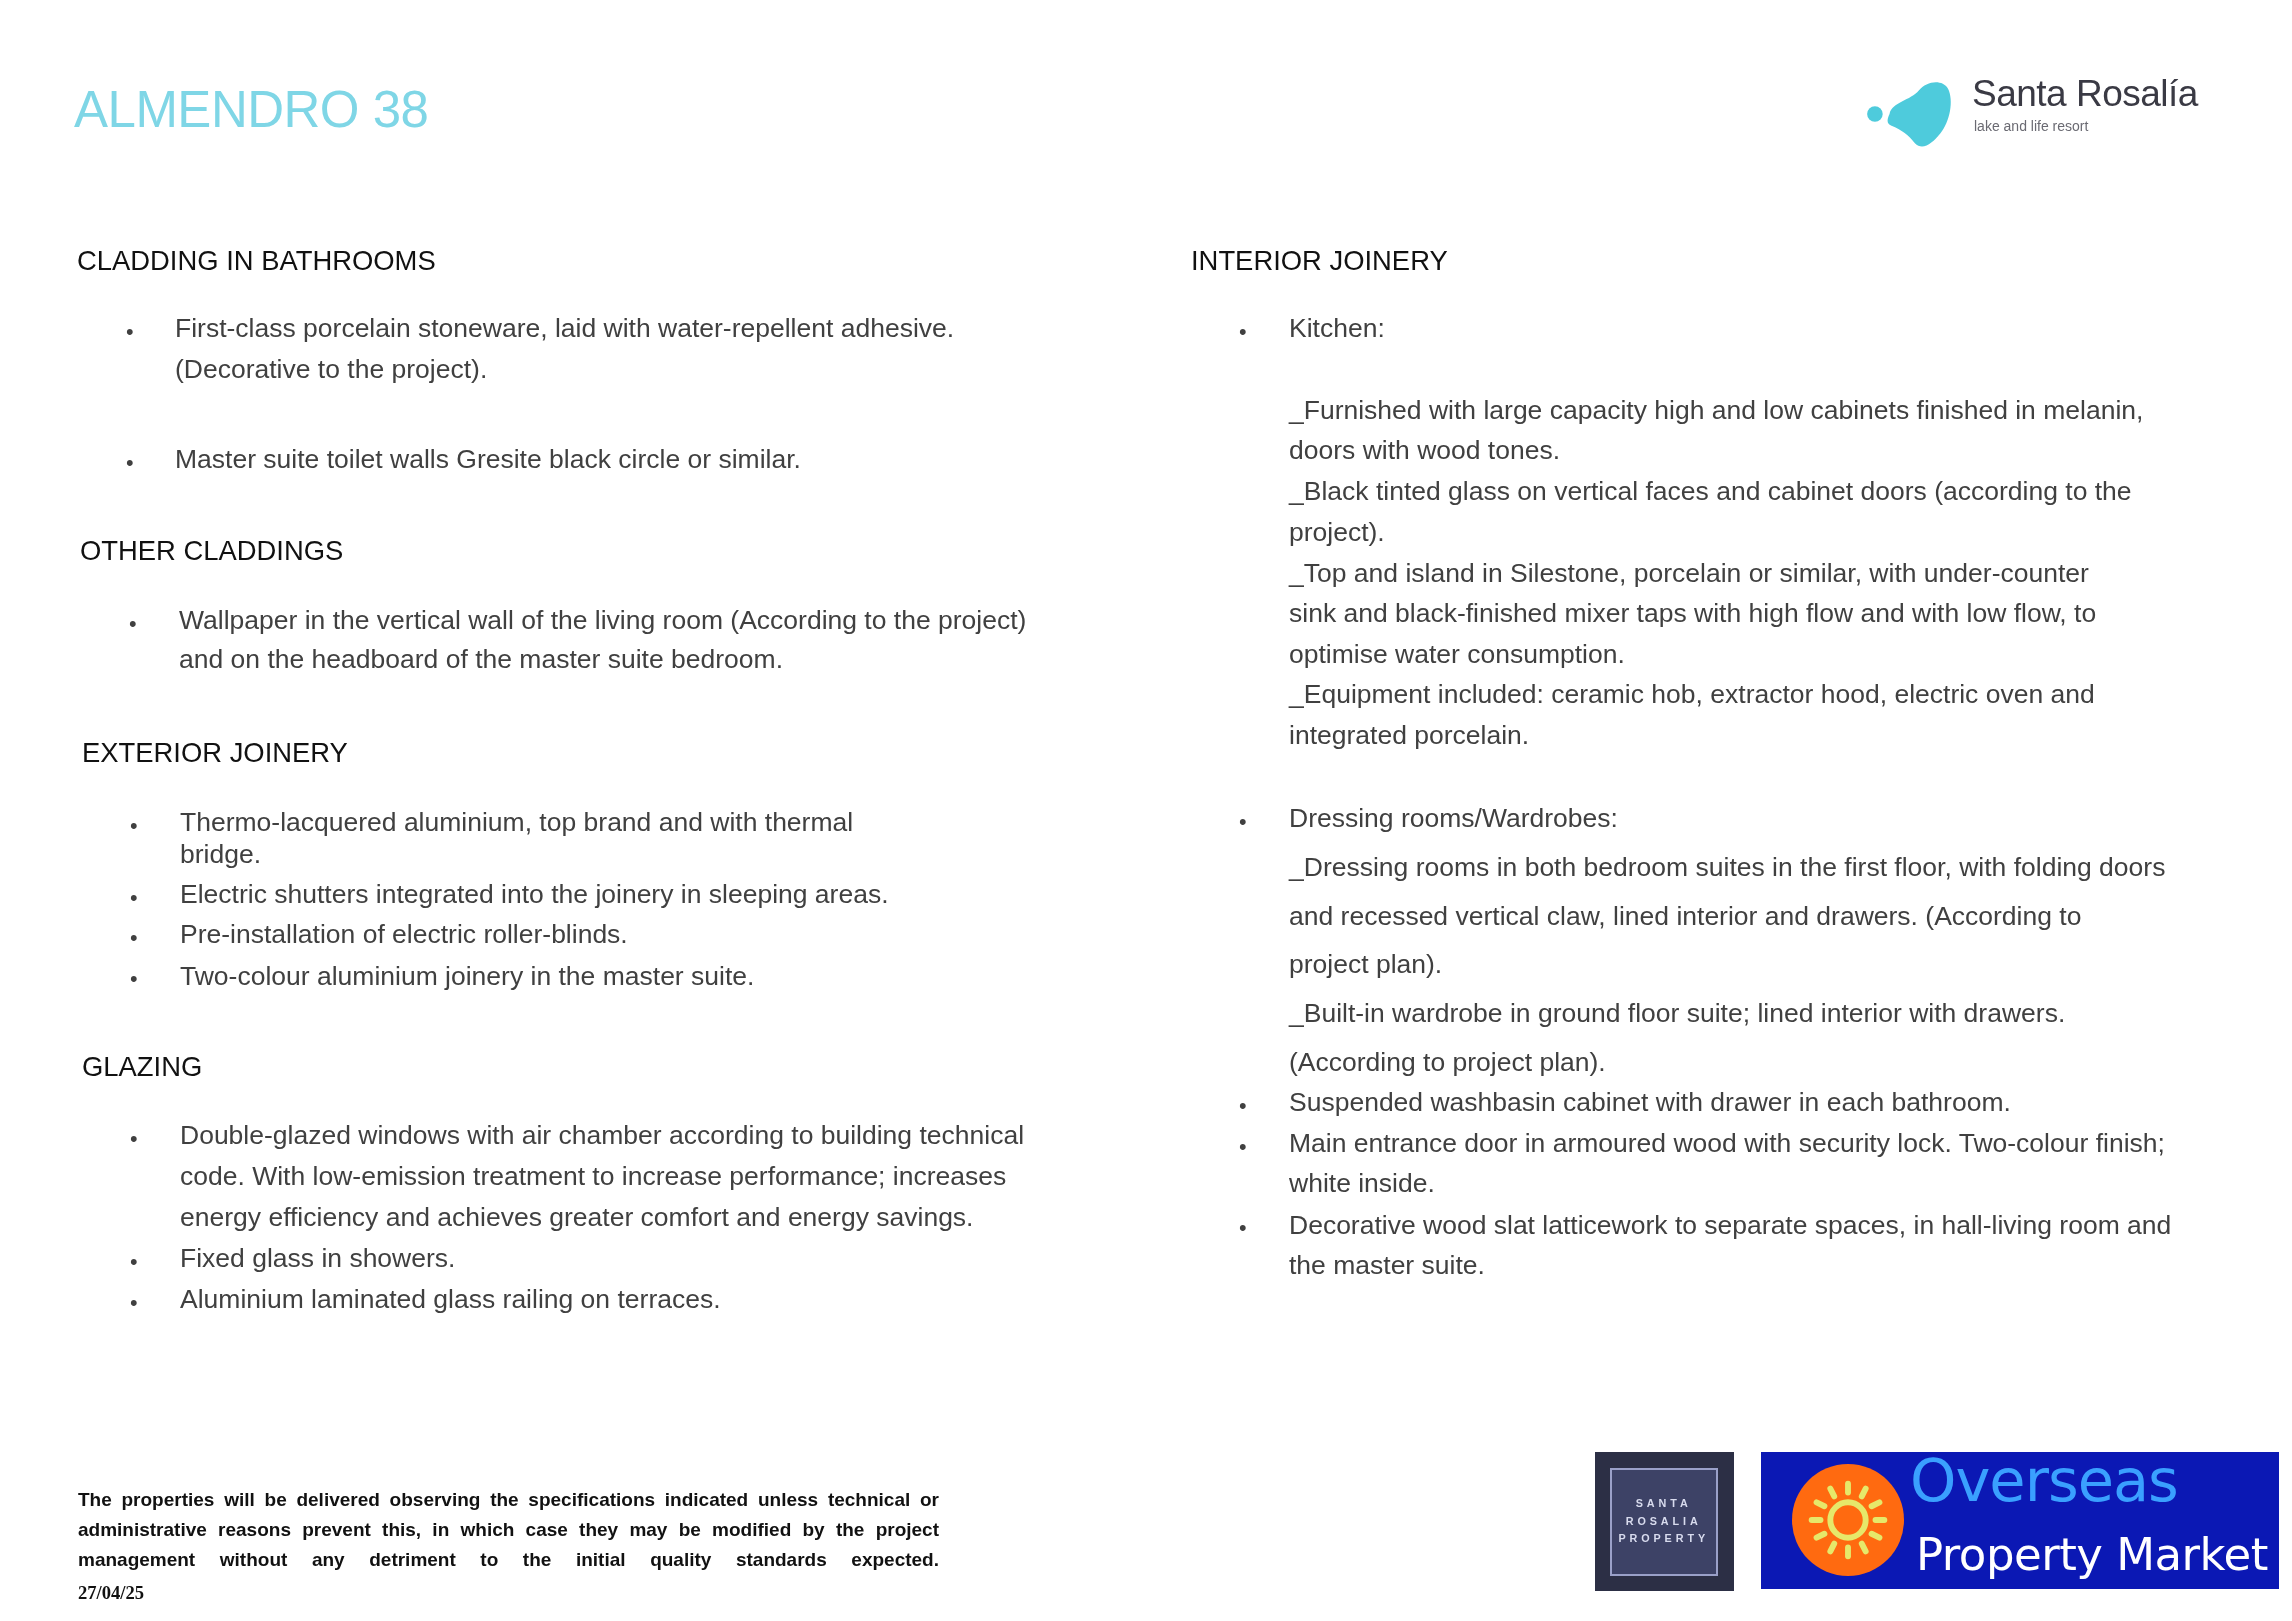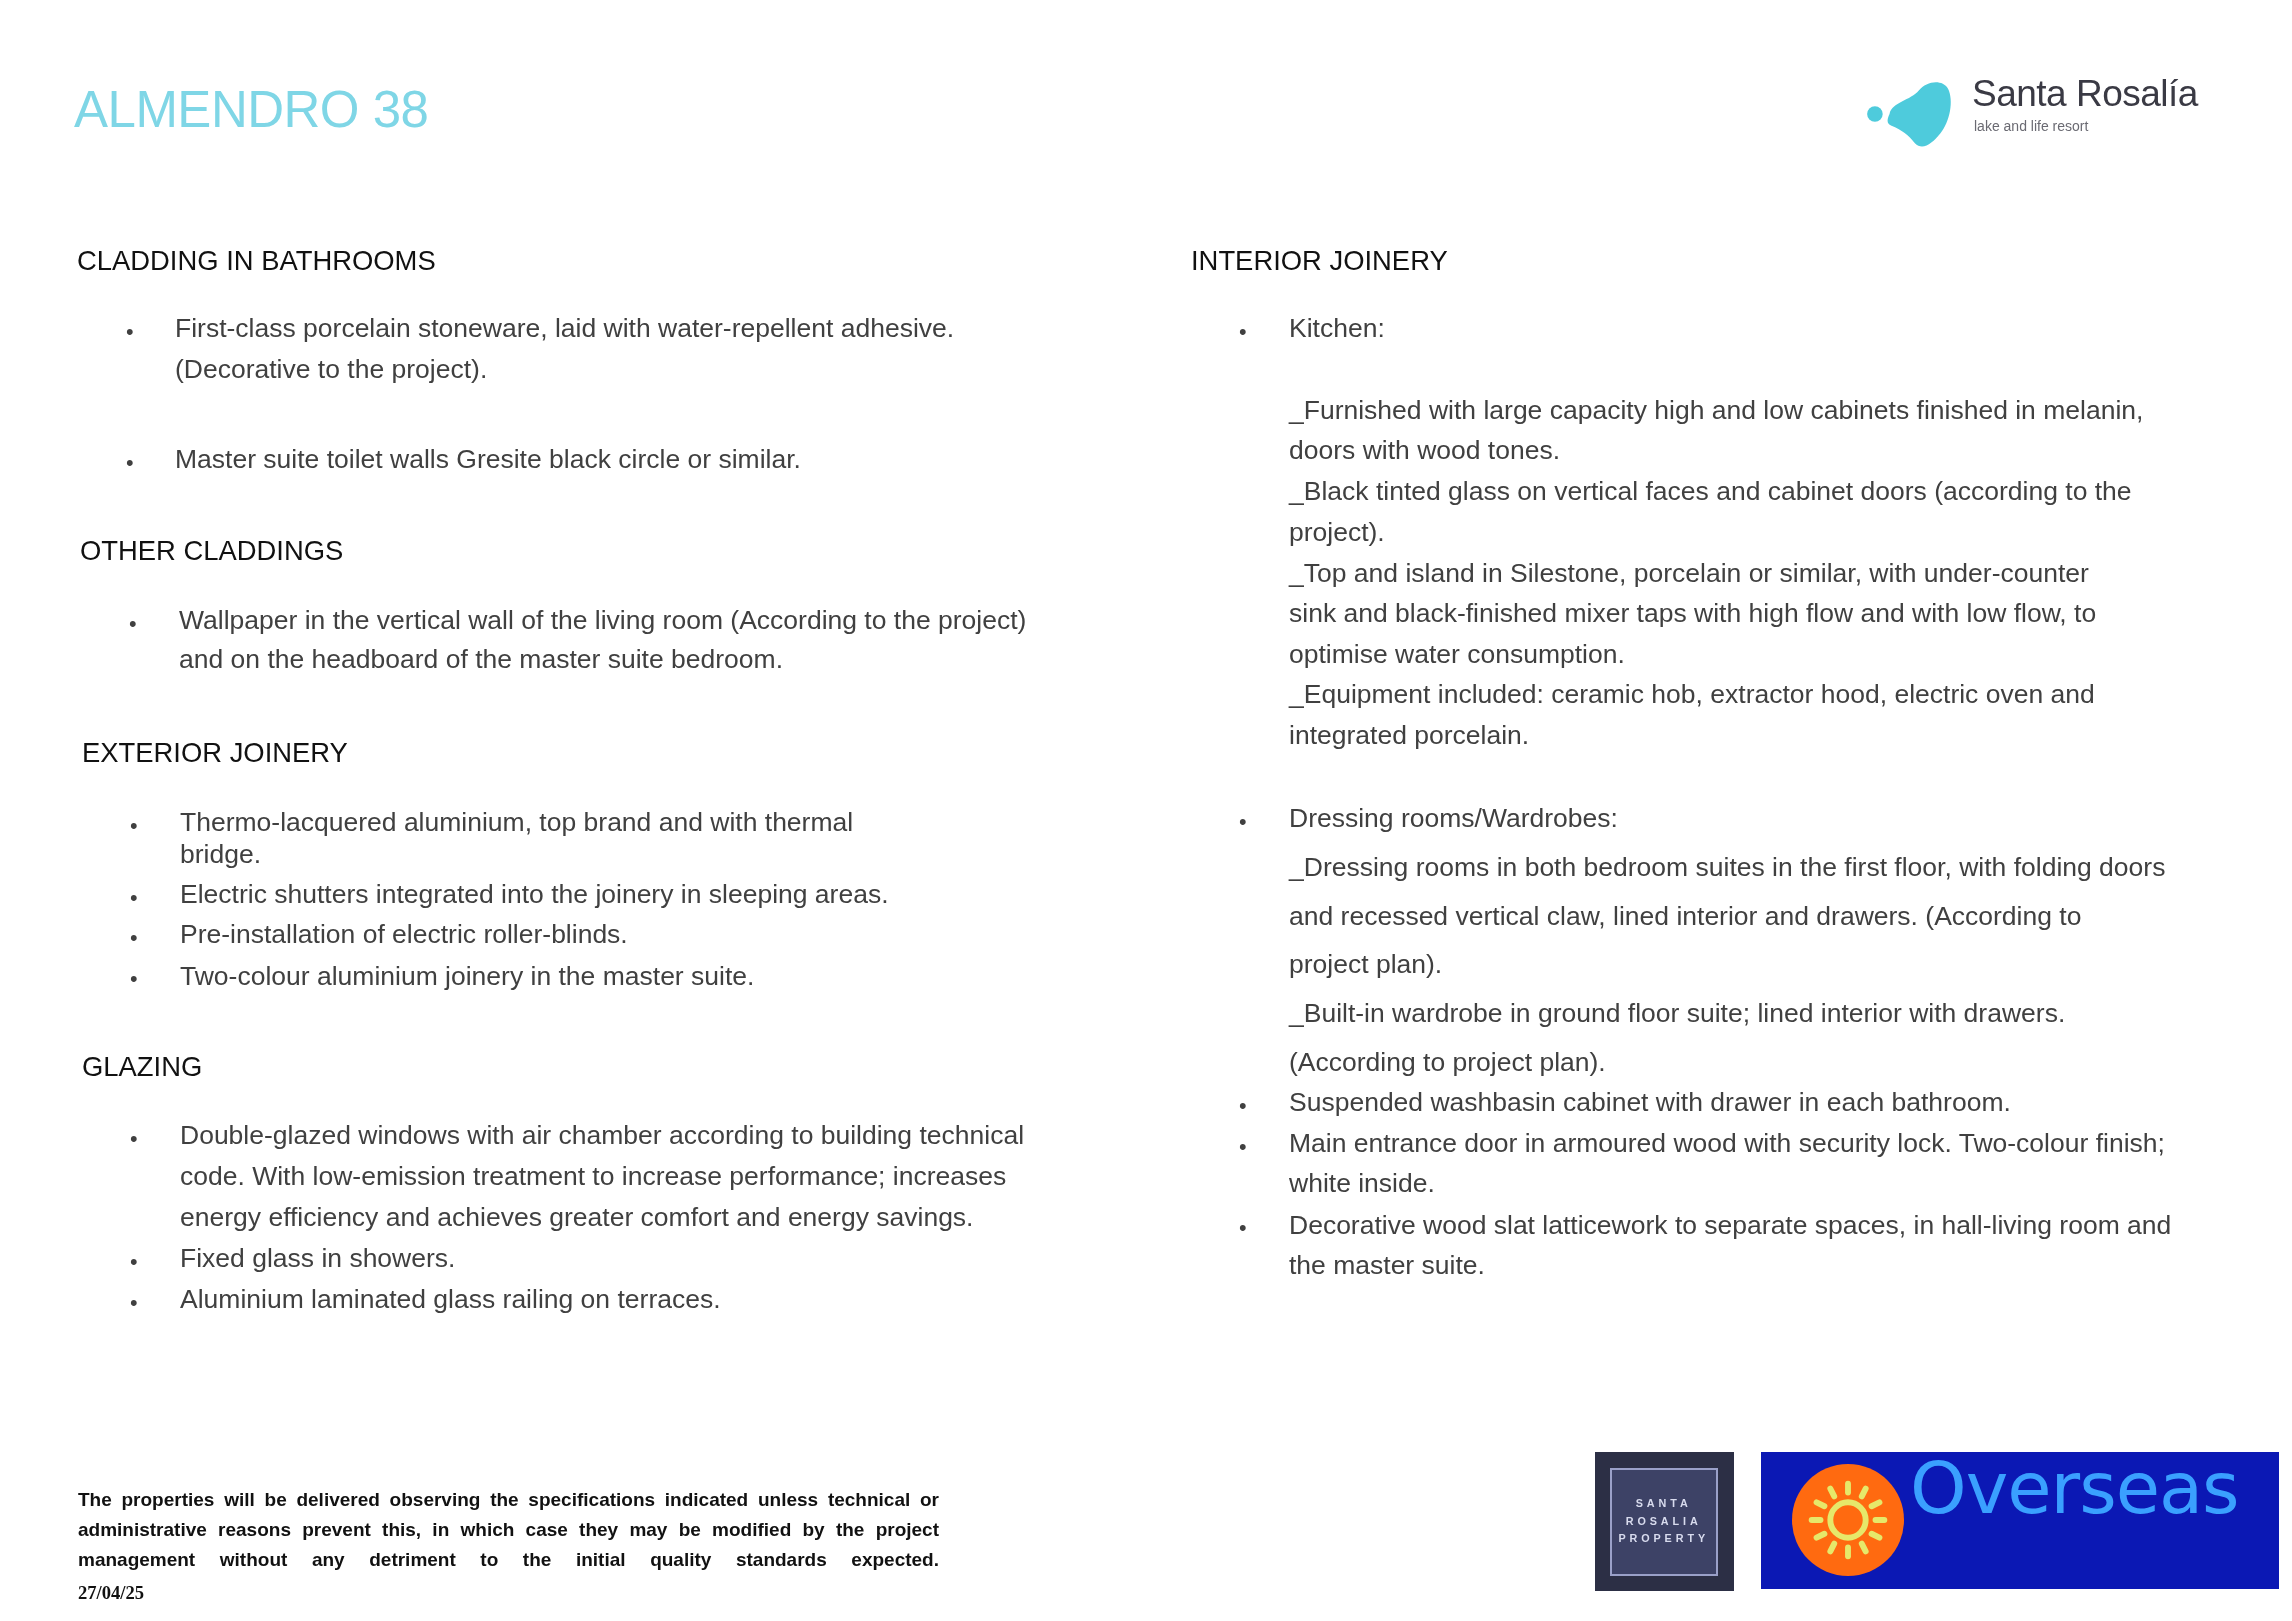--- a/index.html
+++ b/index.html
@@ -22,21 +22,21 @@
                 line-height:30px; text-align:justify; text-align-last:justify; font-family:"Liberation Sans Narrow","Liberation Sans", sans-serif; }
   .date { left:78px; top:1582px; font-size:18.6px; font-weight:bold; color:#111111; font-family:"Liberation Serif", serif; }
 
   .srp { left:1595px; top:1452px; width:139px; height:139px; background:#2c2f45; }
   .srp .inner { position:absolute; left:14.7px; top:15.7px; width:104px; height:104px; border:2px solid #9aa0c8;
                 background:#3d4266; display:flex; flex-direction:column; align-items:center; justify-content:center; }
   .srp .inner span { font-size:10.8px; letter-spacing:3.9px; color:#d8dbee; line-height:17.6px;font-weight:bold; }
 
   .opm { left:1761px; top:1452px; width:518px; height:137px; background:#0b18b4; }
   .opm .sun { position:absolute; left:31px; top:11.8px; width:112px; height:112px; border-radius:50%; background:#ff6a10; }
-  .opm .overseas { position:absolute; left:149px; top:-5.9px; font-size:72px; color:#3aa0ff; font-family:"DejaVu Sans", sans-serif; letter-spacing:-1px; white-space:nowrap; font-weight:normal; }
+  .opm .overseas { position:absolute; left:149px; top:-5.9px; font-size:59px; color:#3aa0ff; font-family:"DejaVu Sans", sans-serif; letter-spacing:-1px; white-space:nowrap; font-weight:normal; }
   .opm .pm { position:absolute; left:155px; top:76px; font-size:45px; color:#ffffff; font-family:"DejaVu Sans", sans-serif; white-space:nowrap; letter-spacing:-0.5px; }
 </style>
 </head>
 <body>
 
 <div class="abs title">ALMENDRO 38</div>
 
 <div class="abs logo">
   <svg class="abs" style="left:0;top:3.9px" width="98" height="78" viewBox="0 0 100 80">
     <circle cx="13" cy="40" r="8" fill="#4ecbdc"></circle>
@@ -135,14 +135,15 @@
         <line x1="39" y1="89" x2="43" y2="81"></line>
         <line x1="75" y1="89" x2="71" y2="81"></line>
         <line x1="25" y1="39" x2="33" y2="43"></line>
         <line x1="89" y1="39" x2="81" y2="43"></line>
         <line x1="25" y1="75" x2="33" y2="71"></line>
         <line x1="89" y1="75" x2="81" y2="71"></line>
       </g>
     </svg>
   </div>
   <div class="overseas">Overseas</div>
+  <div class="pm">Property Market</div>
 </div>
 
 
 </body></html>

